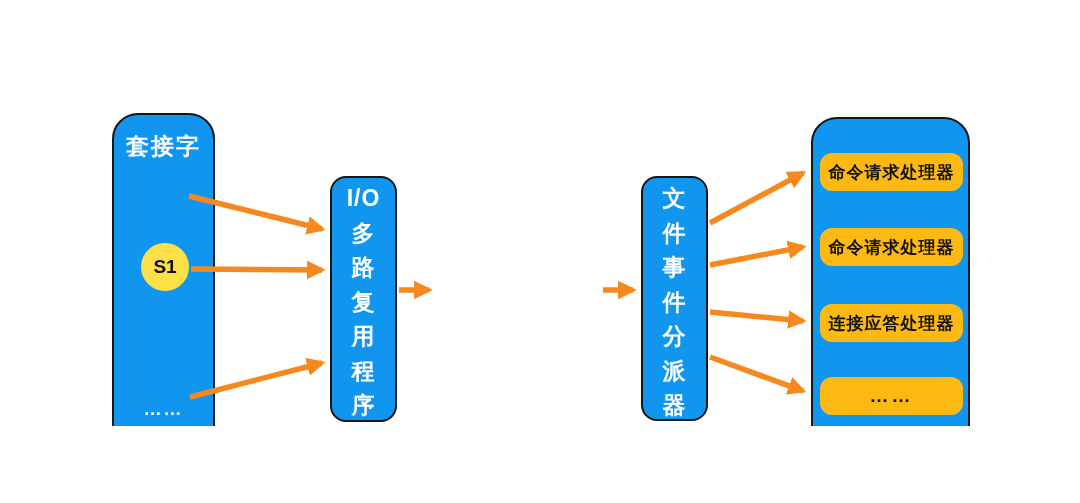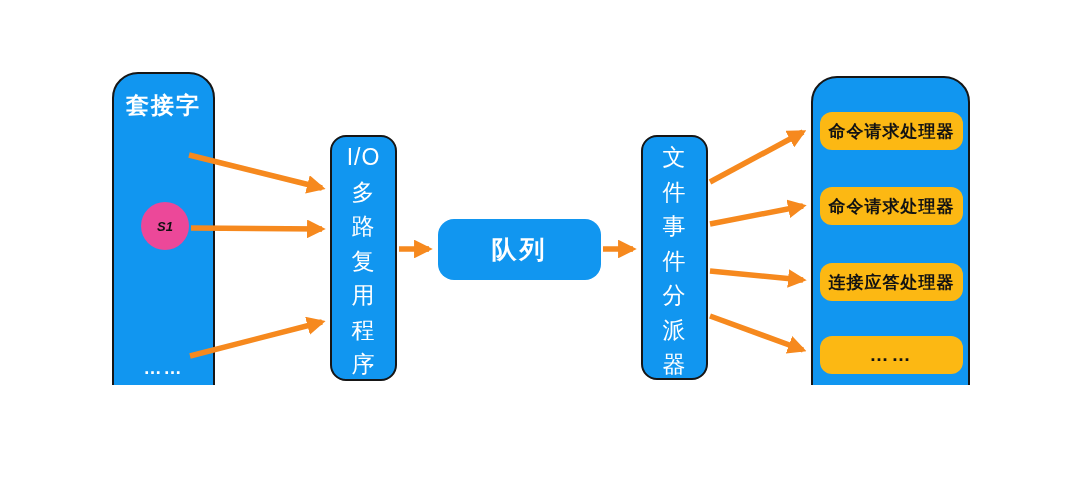--- a/index.html
+++ b/index.html
@@ -1,28 +1,28 @@
 <!DOCTYPE html>
 <html><head>
 <meta charset="utf-8">
 <style>
   html,body{margin:0;padding:0;background:#ffffff;}
   body{font-family:"Liberation Sans","DejaVu Sans",sans-serif;}
-  .canvas{position:relative;width:1080px;height:385px;background:#fff;overflow:hidden;}
+  .canvas{position:relative;width:1080px;height:385px;background:#fff;overflow:hidden;margin-top:41px;}
 
   .panel{position:absolute;background:#1196F0;border:2px solid #161616;border-radius:26px;box-sizing:border-box;}
   .bluebox{position:absolute;background:#1196F0;border:2px solid #161616;border-radius:16px;box-sizing:border-box;
-           color:#fff;font-weight:normal;text-align:center;}
+           color:#fff;font-weight:bold;text-align:center;}
   .vtext{white-space:pre-line;font-size:23px;line-height:34.5px;padding-top:3px;letter-spacing:1px;}
 
   .panel-title{position:absolute;left:0;top:16px;width:100%;text-align:center;
                color:#fff;font-weight:bold;font-size:23px;letter-spacing:2px;}
-  .sock-circle{position:absolute;left:27px;width:48px;height:48px;border-radius:50%;background:#ec4899;
+  .sock-circle{position:absolute;left:27px;width:48px;height:48px;border-radius:50%;background:#fde047;
                display:flex;align-items:center;justify-content:center;
-               color:#111;font-weight:bold;font-size:13px;font-style:italic;}
+               color:#111;font-weight:bold;font-size:19px;}
   .sock-dots{position:absolute;left:0;width:100%;text-align:center;color:#fff;font-weight:bold;
              font-size:18px;letter-spacing:2px;}
 
   .queue-box{position:absolute;left:438px;top:219px;width:163px;height:61px;background:#1196F0;
              border-radius:16px;color:#fff;font-weight:bold;font-size:25px;letter-spacing:3px;
              display:flex;align-items:center;justify-content:center;}
 
   .handler{position:absolute;left:7px;width:143px;height:38px;background:#FCB813;border-radius:12px;
            color:#131313;font-weight:bold;font-size:17px;display:flex;align-items:center;justify-content:center;
            letter-spacing:1px;}
@@ -51,21 +51,20 @@
   </div>
 
   <div class="bluebox vtext" style="left:330px;top:135px;width:67px;height:246px;">I/O
 多
 路
 复
 用
 程
 序</div>
 
-  <div class="queue-box">队列</div>
 
   <div class="bluebox vtext" style="left:641px;top:135px;width:67px;height:245px;">文
 件
 事
 件
 分
 派
 器</div>
 
   <div class="panel" style="left:811px;top:76px;width:159px;height:348px;">

